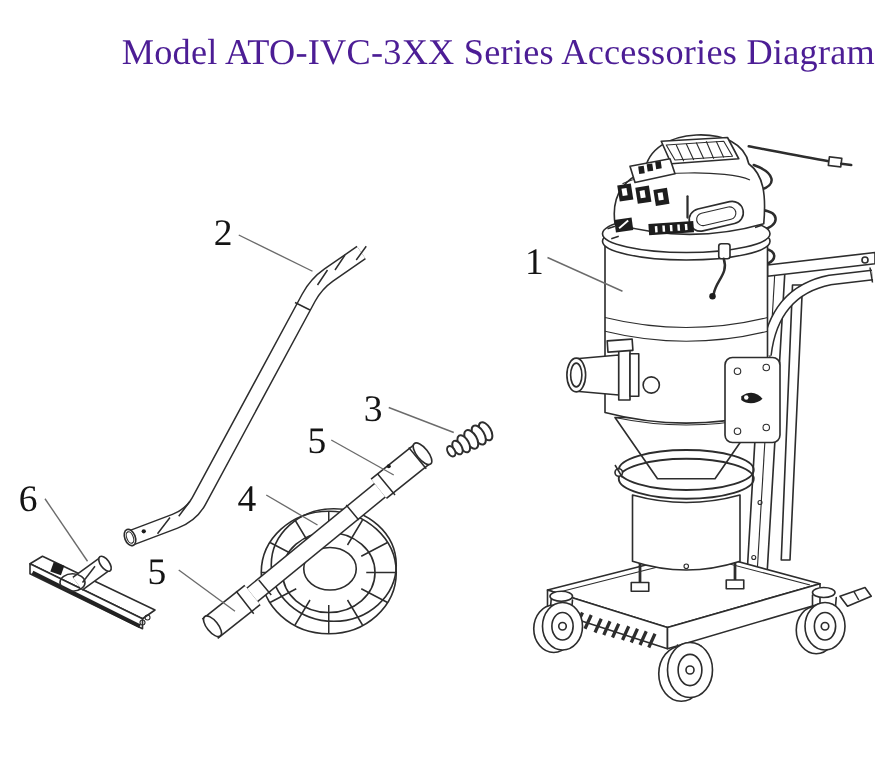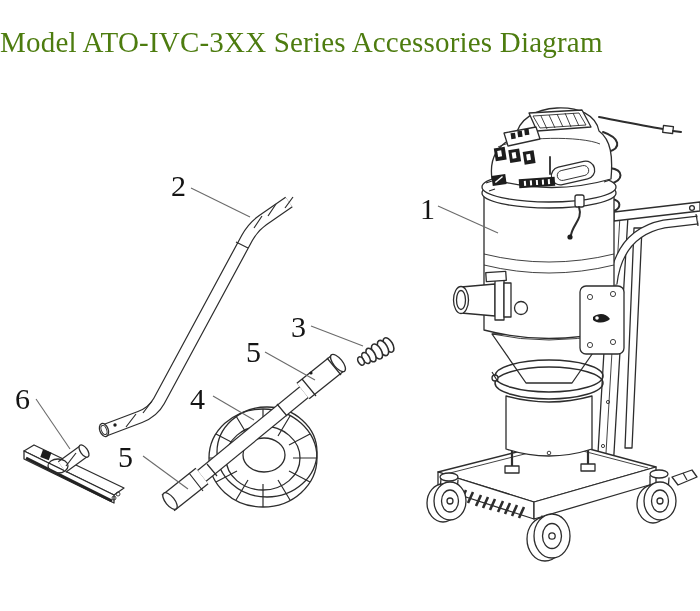--- a/index.html
+++ b/index.html
@@ -1,19 +1,19 @@
 <!DOCTYPE html>
 <html><head>
 <meta charset="utf-8">
 <style>
   html,body{margin:0;padding:0;background:#ffffff;}
   .page{position:relative;width:700px;height:611px;background:#ffffff;overflow:hidden;
         font-family:"Liberation Serif","DejaVu Serif",serif;}
-  .title{position:absolute;top:26px;left:0;right:0;margin:0;text-align:left;
-         font-size:29px;font-weight:400;color:#4d7c0f;letter-spacing:.2px;
+  .title{position:absolute;top:26px;left:0;right:0;margin:0;text-align:right;
+         font-size:29px;font-weight:400;color:#4c1d95;letter-spacing:.2px;
          font-family:"Liberation Serif","DejaVu Serif",serif;}
   svg{position:absolute;left:0;top:0;}
   .ln{fill:none;stroke:#2d2d2d;stroke-width:1.3;stroke-linejoin:round;stroke-linecap:round;}
   .th{fill:none;stroke:#2d2d2d;stroke-width:.9;stroke-linejoin:round;}
   .fw{fill:#ffffff;stroke:#2d2d2d;stroke-width:1.3;stroke-linejoin:round;}
   .dk{fill:#1d1d1d;stroke:none;}
   .tube-o{fill:none;stroke:#2d2d2d;stroke-width:13;stroke-linejoin:round;}
   .tube-i{fill:none;stroke:#ffffff;stroke-width:10.6;stroke-linejoin:round;}
   .hose-o{fill:none;stroke:#2d2d2d;stroke-width:15;stroke-linejoin:round;}
   .hose-i{fill:none;stroke:#ffffff;stroke-width:12.6;stroke-linejoin:round;}

